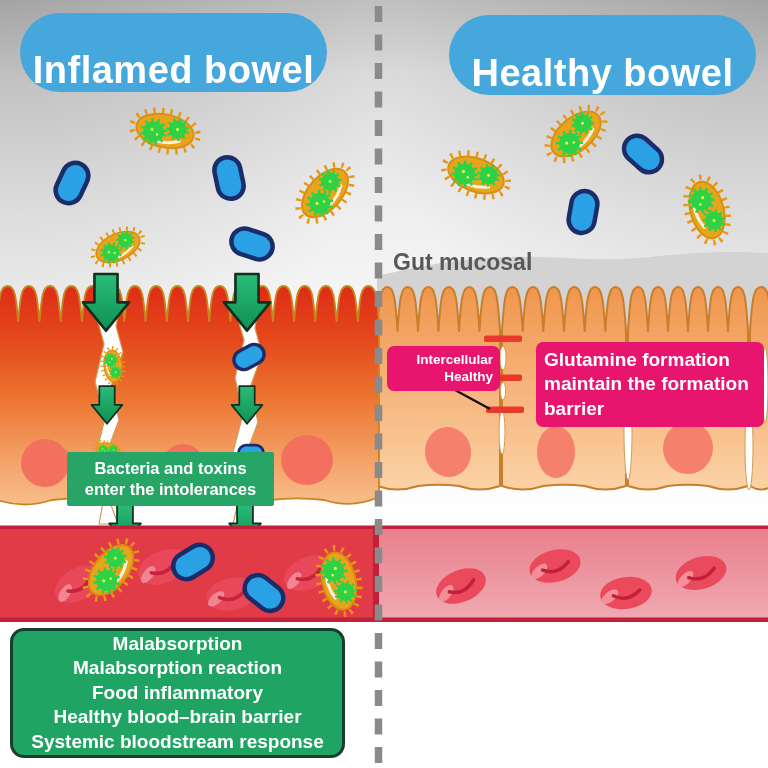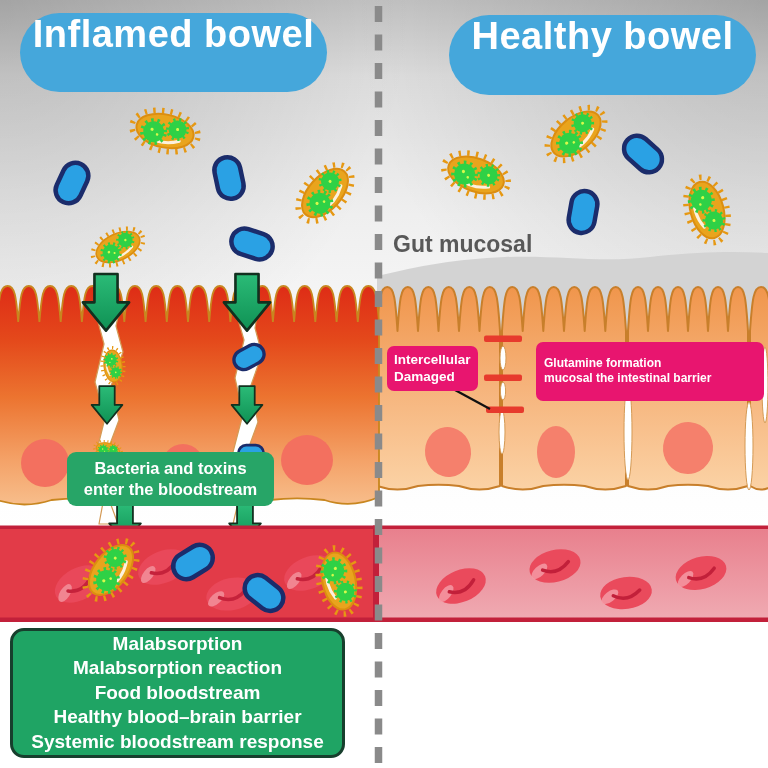--- a/index.html
+++ b/index.html
@@ -5,29 +5,29 @@
   html,body{margin:0;padding:0;}
   body{width:768px;height:768px;position:relative;overflow:hidden;
        font-family:"Liberation Sans", sans-serif;
        background:
          radial-gradient(circle at 0% 0%, rgba(0,0,0,.16), transparent 38%),
          radial-gradient(circle at 100% 0%, rgba(0,0,0,.16), transparent 38%),
          linear-gradient(#c3c3c3 0%, #dedede 10%, #efefef 28%, #fafafa 48%, #ffffff 70%, #ffffff 100%);}
   #stage{position:absolute;inset:0;width:768px;height:768px;}
   svg{position:absolute;left:0;top:0;}
   .txt{position:absolute;box-sizing:border-box;font-weight:bold;color:#fff;}
-  .pill{background:#45a7db;border-radius:42px;display:flex;align-items:flex-start;justify-content:center;
+  .pill{background:#45a7db;border-radius:42px;display:flex;align-items:flex-end;justify-content:center;
         font-size:38px;letter-spacing:.5px;}
   .pill-left{left:20px;top:13px;width:307px;height:79px;}
   .pill-right{left:449px;top:15px;width:307px;height:80px;}
-  .gut-mucosal{left:393px;top:231px;color:#585858;font-size:23px;background:transparent;}
+  .gut-mucosal{left:393px;top:249px;color:#585858;font-size:23px;background:transparent;}
   .magenta{background:#e8156f;border-radius:7px;line-height:1.28;}
-  .bridge-label{left:387px;top:346px;width:91px;padding:5px 7px;font-size:13.5px;}
-  .glutamine-label{left:536px;top:342px;width:228px;padding:14px 8px;font-size:12px;}
-  .bloodstream-label{left:67px;top:452px;width:207px;height:54px;background:#27a567;border-radius:9px;
+  .bridge-label{left:387px;top:346px;width:113px;padding:5px 7px;font-size:13.5px;text-align:right;}
+  .glutamine-label{left:536px;top:342px;width:228px;padding:6px 8px;font-size:19px;}
+  .bloodstream-label{left:67px;top:452px;width:207px;height:54px;background:#27a567;border-radius:2px;
         display:flex;flex-direction:column;align-items:center;justify-content:center;
         font-size:16.5px;line-height:1.3;}
   .consequences-box{left:10px;top:628px;width:335px;height:130px;background:#1fa464;
         border:3px solid #173f2d;border-radius:14px;display:flex;flex-direction:column;
         justify-content:center;font-size:19px;line-height:24.6px;text-align:center;}
   .line{display:block;}
 </style>
 </head>
 <body>
 
@@ -183,34 +183,34 @@
   <span>Inflamed bowel</span>
 </div>
 <div class="txt pill pill-right">
   <span>Healthy bowel</span>
 </div>
 
 <div class="txt gut-mucosal">Gut mucosal</div>
 
 <div class="txt magenta bridge-label">
   <span class="line">Intercellular</span>
-  <span class="line">Damaged</span>
+  <span class="line">Healthy</span>
 </div>
 
 <div class="txt magenta glutamine-label">
   <span class="line">Glutamine formation</span>
-  <span class="line">mucosal the intestinal barrier</span>
+  <span class="line">maintain the formation barrier</span>
 </div>
 
 <div class="txt bloodstream-label">
   <span class="line">Bacteria and toxins</span>
-  <span class="line">enter the bloodstream</span>
+  <span class="line">enter the intolerances</span>
 </div>
 
 <div class="txt consequences-box">
   <span class="line">Malabsorption</span>
   <span class="line">Malabsorption reaction</span>
-  <span class="line">Food bloodstream</span>
+  <span class="line">Food inflammatory</span>
   <span class="line">Healthy blood–brain barrier</span>
   <span class="line">Systemic bloodstream response</span>
 </div>
 
 </div>
 
 </body></html>

